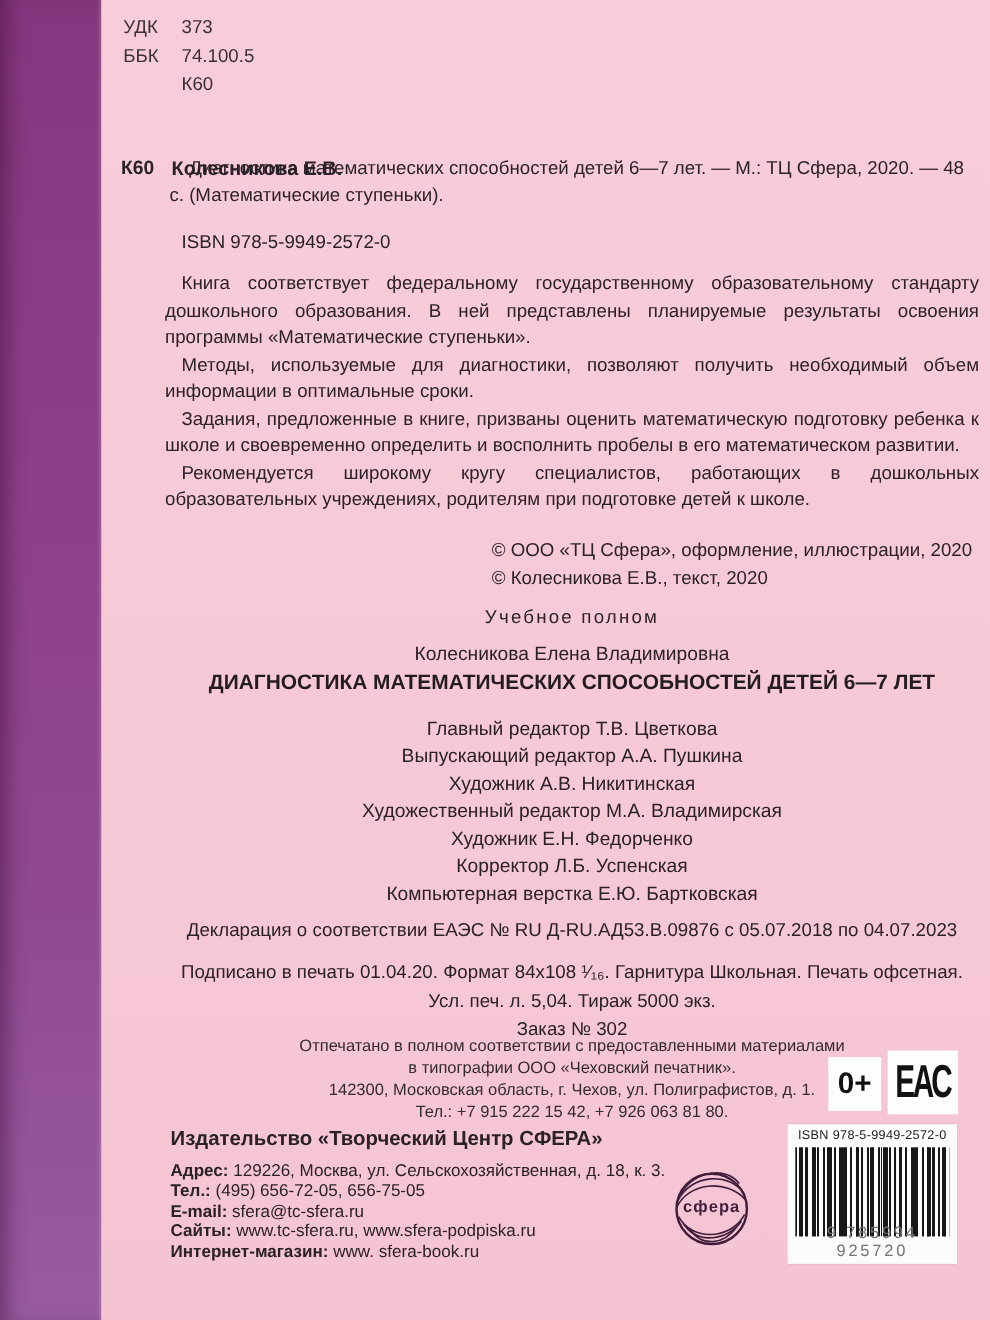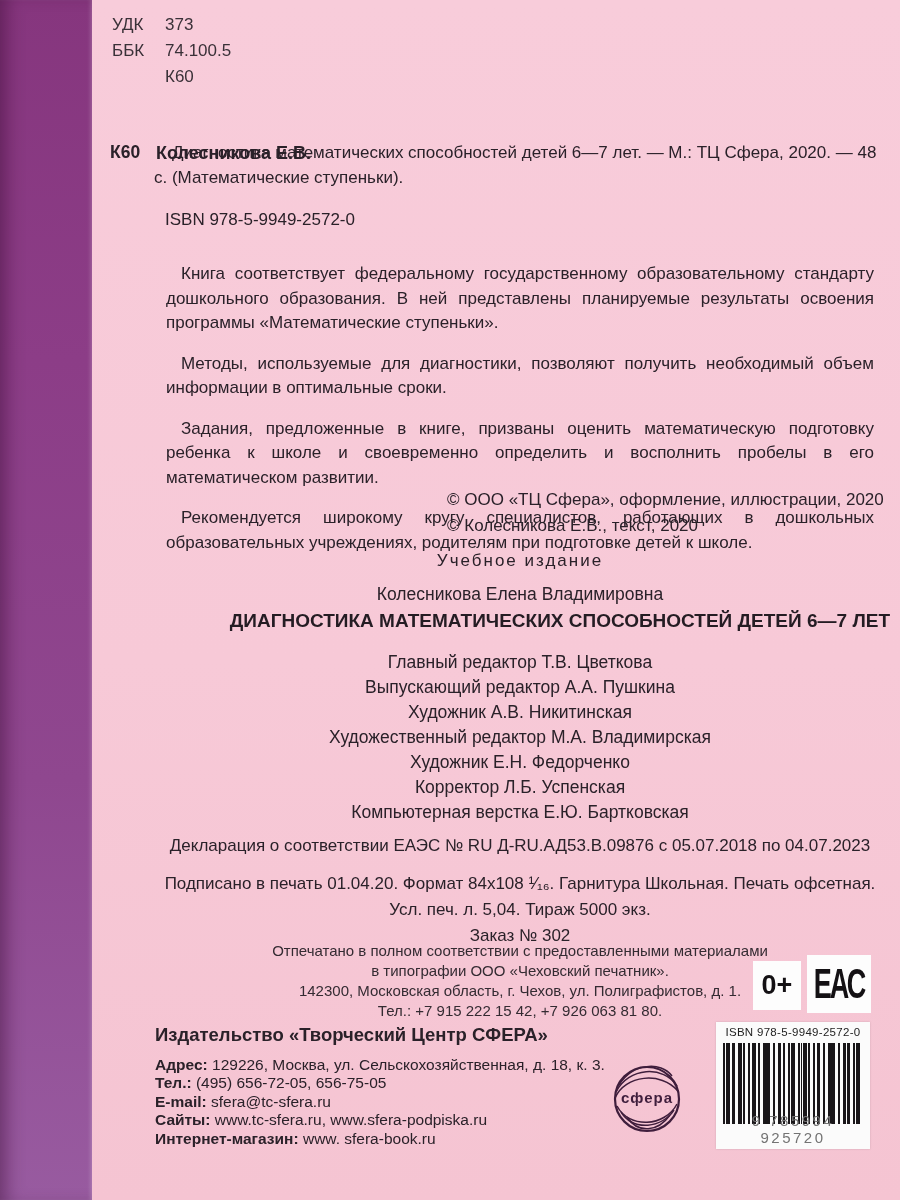--- a/index.html
+++ b/index.html
@@ -16,26 +16,26 @@
   }
   .abs { position:absolute; }
   .bib { left:112px; top:12px; font-size:17px; line-height:26px; color:#3a3138; }
   .bib-row { display:flex; }
   .bib-label { width:53px; }
   .author-head { left:156px; top:106px; font-size:18px; font-weight:bold;margin-top:37px; }
   .cat-code { left:110px; top:142px; font-size:17.5px; font-weight:bold; }
   .cat-entry { left:154px; top:140px; width:738px; font-size:17px; line-height:25px; text-indent:18px; }
   .isbn-line { left:165px; top:210px; font-size:17px; }
   .annotation { left:150px; top:246px; width:740px; font-size:17px; line-height:24.5px; text-align:justify; }
-  .annotation p { margin:16px; text-indent:15px; }
+  .annotation p { margin:0; text-indent:15px; }
   .copyright { left:447px; top:487px; font-size:17px; line-height:25.5px; }
   .centered { left:150px; width:740px; text-align:center; }
   .edition { top:551px; font-size:17px; letter-spacing:2px; }
   .author-full { top:584px; font-size:17.5px; }
-  .book-title { top:610px; font-size:19px; font-weight:bold; color:#241c23;text-align:right; }
+  .book-title { top:610px; font-size:19px; font-weight:bold; color:#241c23; }
   .staff { top:650px; font-size:17.5px; line-height:25px; }
   .declaration { top:836px; font-size:17px; }
   .imprint { top:871px; font-size:17px; line-height:26px;text-align:center; }
   .printer { top:941px; font-size:15px; line-height:20px; color:#342b32; }
   .badge {
     background:#fdfdfd; display:flex; align-items:center; justify-content:center;
     color:#141114;
   }
   .age-badge { left:753px; top:961px; width:48px; height:49px; font-size:27px; font-weight:bold; }
   .eac-badge { left:807px; top:955px; width:64px; height:58px; }
@@ -93,21 +93,21 @@
     <p>Методы, используемые для диагностики, позволяют получить необходимый объем информации в оптимальные сроки.</p>
     <p>Задания, предложенные в книге, призваны оценить математическую подготовку ребенка к школе и своевременно определить и восполнить пробелы в его математическом развитии.</p>
     <p>Рекомендуется широкому кругу специалистов, работающих в дошкольных образовательных учреждениях, родителям при подготовке детей к школе.</p>
   </div>
 
   <div class="abs copyright">
     <div>© ООО «ТЦ Сфера», оформление, иллюстрации, 2020</div>
     <div>© Колесникова Е.В., текст, 2020</div>
   </div>
 
-  <div class="abs centered edition">Учебное издание</div>
+  <div class="abs centered edition">Учебное полном</div>
   <div class="abs centered author-full">Колесникова Елена Владимировна</div>
   <div class="abs centered book-title">ДИАГНОСТИКА МАТЕМАТИЧЕСКИХ СПОСОБНОСТЕЙ ДЕТЕЙ 6—7 ЛЕТ</div>
 
   <div class="abs centered staff">
     <div>Главный редактор Т.В. Цветкова</div>
     <div>Выпускающий редактор А.А. Пушкина</div>
     <div>Художник А.В. Никитинская</div>
     <div>Художественный редактор М.А. Владимирская</div>
     <div>Художник Е.Н. Федорченко</div>
     <div>Корректор Л.Б. Успенская</div>

